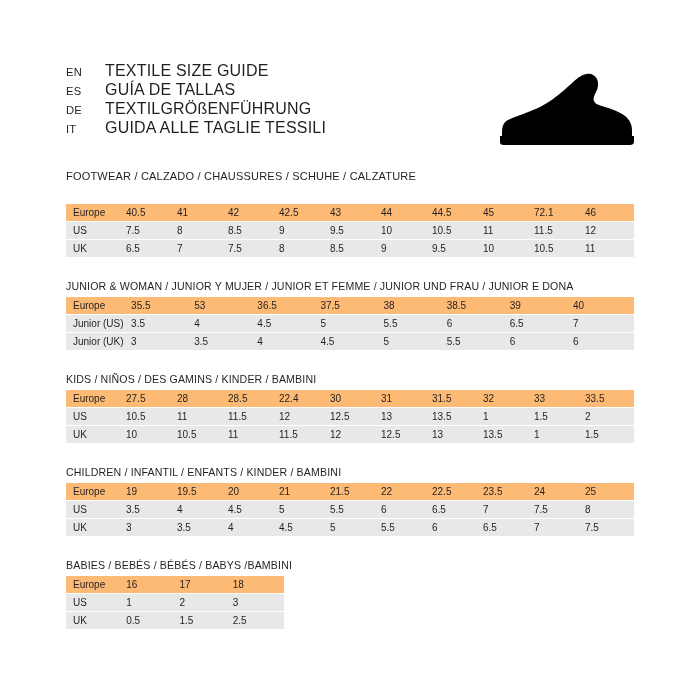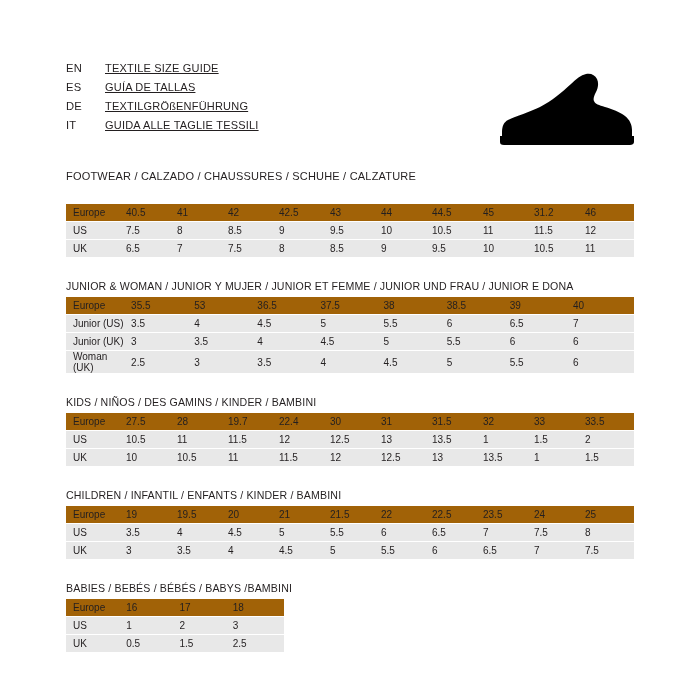--- a/index.html
+++ b/index.html
@@ -39,22 +39,21 @@
     font-size: 11.2px;
     letter-spacing: 0.2px;
     color: #231f20;
   }
   .lang-code {
     width: 39px;
     flex: 0 0 39px;
     font-size: 11.2px;
   }
   .lang-title {
-    font-size: 11px;
-    text-decoration: underline;
+    font-size: 16px;
   }
 
   
   .shoe {
     position: absolute;
     right: -6px;
     top: 10px;
     width: 200px;
     height: 80px;
   }
@@ -82,21 +81,21 @@
     font-size: 10px;
     color: #231f20;
   }
   table.size td {
     height: 17px;
     padding: 0;
     vertical-align: middle;
     border-bottom: 1px solid #ffffff;
   }
   table.size tr.head td {
-    background: #a16207;
+    background: #fdba74;
     font-size: 10px;
   }
   table.size tr.body td {
     background: #e8e8e8;
   }
   table.size td.label {
     padding-left: 7px;
   }
   table.size td.val {
     text-align: left;
@@ -150,21 +149,21 @@
         <tr class="head">
           <td class="label">Europe</td>
           <td class="val">40.5</td>
           <td class="val">41</td>
           <td class="val">42</td>
           <td class="val">42.5</td>
           <td class="val">43</td>
           <td class="val">44</td>
           <td class="val">44.5</td>
           <td class="val">45</td>
-          <td class="val">31.2</td>
+          <td class="val">72.1</td>
           <td class="val">46</td>
         </tr>
         <tr class="body">
           <td class="label">US</td>
           <td class="val">7.5</td>
           <td class="val">8</td>
           <td class="val">8.5</td>
           <td class="val">9</td>
           <td class="val">9.5</td>
           <td class="val">10</td>
@@ -224,48 +223,37 @@
           <td class="label">Junior (UK)</td>
           <td class="val">3</td>
           <td class="val">3.5</td>
           <td class="val">4</td>
           <td class="val">4.5</td>
           <td class="val">5</td>
           <td class="val">5.5</td>
           <td class="val">6</td>
           <td class="val">6</td>
         </tr>
-        <tr class="body">
-          <td class="label">Woman (UK)</td>
-          <td class="val">2.5</td>
-          <td class="val">3</td>
-          <td class="val">3.5</td>
-          <td class="val">4</td>
-          <td class="val">4.5</td>
-          <td class="val">5</td>
-          <td class="val">5.5</td>
-          <td class="val">6</td>
-        </tr>
       </tbody>
     </table>
   </div>
 
   <div class="block">
     <div class="block-title">KIDS / NIÑOS / DES GAMINS / KINDER / BAMBINI</div>
     <table class="size w-full">
       <colgroup>
           <col style="width:58px">
           <col span="10" style="width:51px">
         </colgroup>
       <tbody>
         <tr class="head">
           <td class="label">Europe</td>
           <td class="val">27.5</td>
           <td class="val">28</td>
-          <td class="val">19.7</td>
+          <td class="val">28.5</td>
           <td class="val">22.4</td>
           <td class="val">30</td>
           <td class="val">31</td>
           <td class="val">31.5</td>
           <td class="val">32</td>
           <td class="val">33</td>
           <td class="val">33.5</td>
         </tr>
         <tr class="body">
           <td class="label">US</td>

